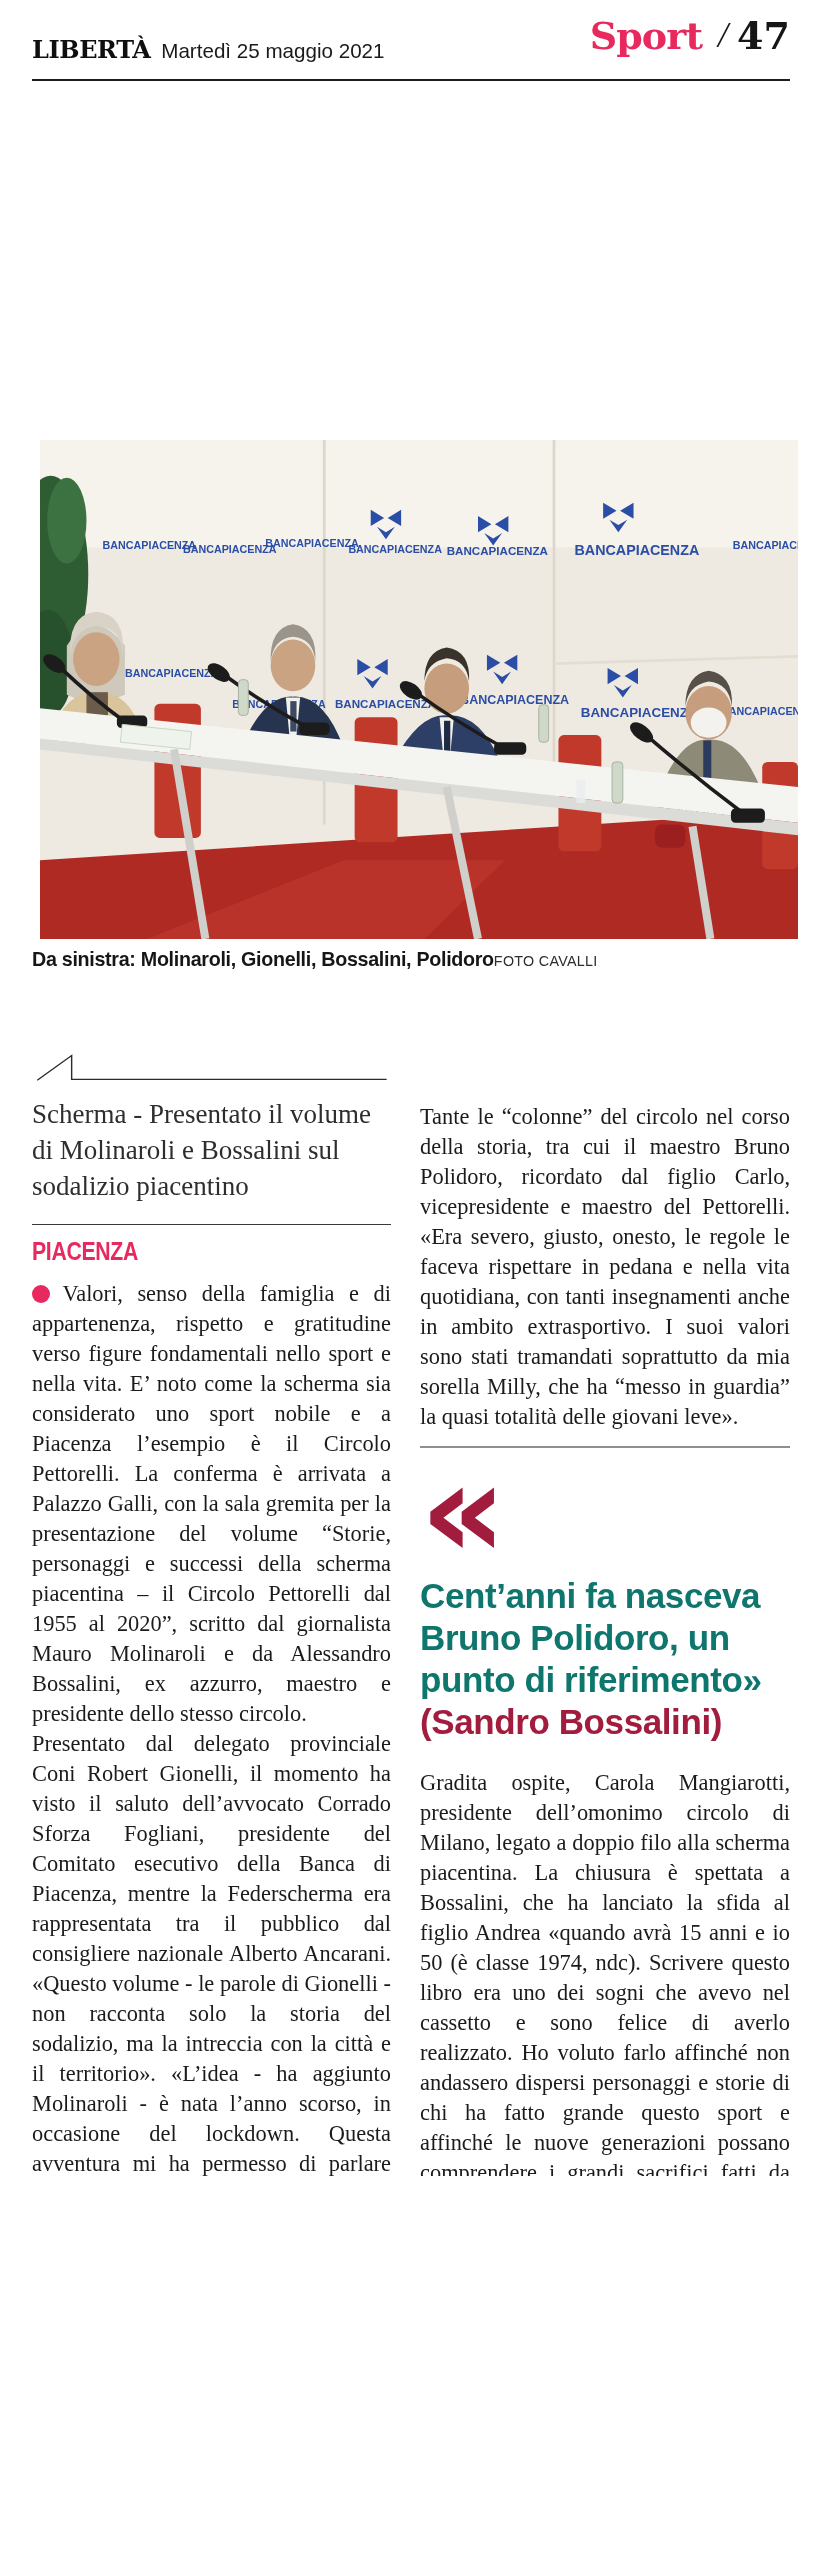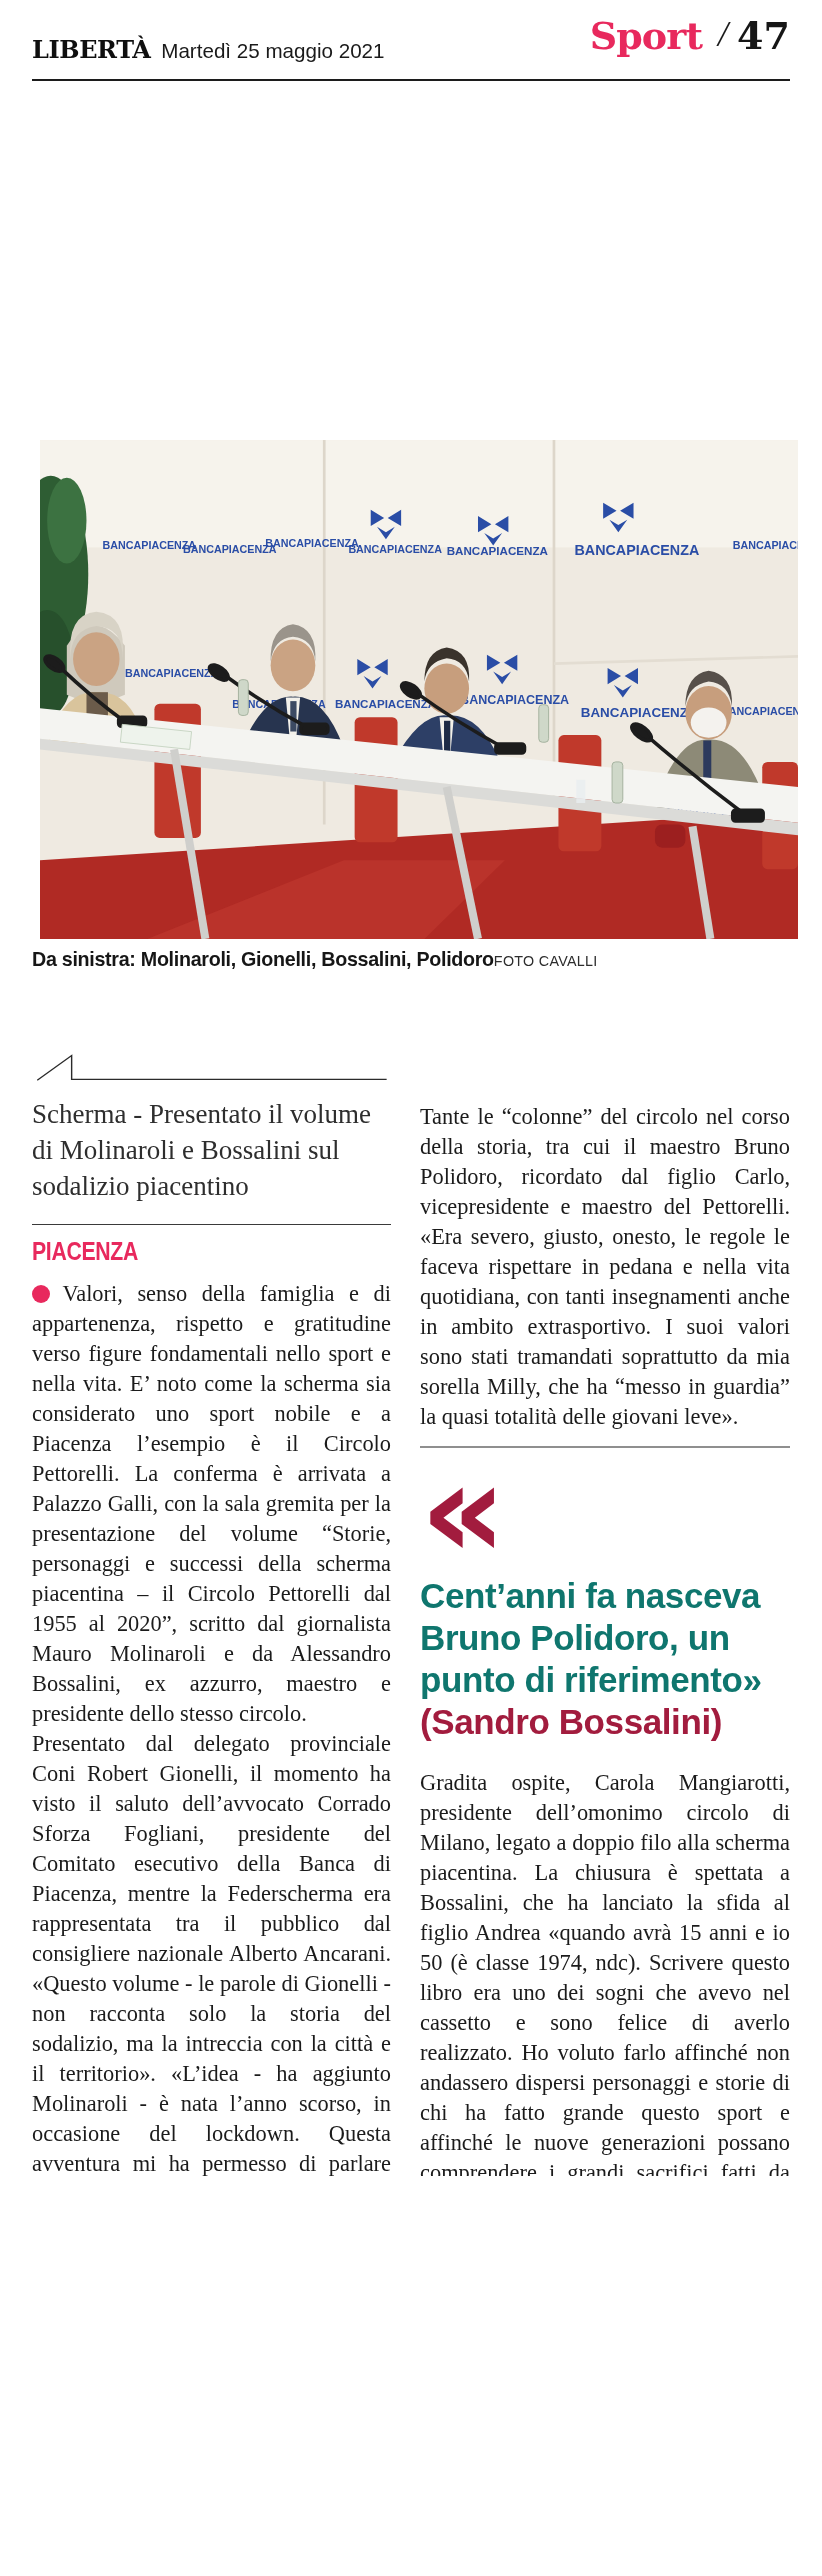--- a/index.html
+++ b/index.html
@@ -5,21 +5,21 @@
   * { margin:0; padding:0; box-sizing:border-box; }
   html,body { background:#ffffff; }
   body { width:823px; font-family:"Liberation Serif", serif; }
   .page { position:relative; width:823px; height:2176px; background:#fff; overflow:hidden; }
 
   
   .header { position:absolute; left:32px; top:12.5px; width:758px; height:64px; }
   .masthead-row { position:absolute; left:0; bottom:12.5px; white-space:nowrap; }
   .masthead { font-family:"DejaVu Serif", serif; font-weight:bold; font-size:24px; color:#0f0f0f; letter-spacing:-0.4px; }
   .edition-date { font-family:"Liberation Sans", sans-serif; font-size:20.6px; color:#1a1a1a; margin-left:10.7px; }
-  .section-row { position:absolute; right:0; top:0; white-space:nowrap; display:flex; align-items:flex-start; }
+  .section-row { position:absolute; right:0; top:0; white-space:nowrap; display:flex; align-items:center; }
   .section-name { font-family:"DejaVu Serif", serif; font-weight:bold; font-size:38px; color:#e8295d; letter-spacing:-0.9px; }
   .section-slash { font-family:"Liberation Serif", serif; font-size:36px; font-style:italic; font-weight:300; color:#1a1a1a; margin:0 9px 0 16px; }
   .section-page { font-family:"DejaVu Serif", serif; font-weight:bold; font-size:38px; color:#161616; }
   .header-rule { position:absolute; left:32px; top:79px; width:758px; height:1.8px; background:#1c1c1c; }
 
   
   .headline { position:absolute; left:29.5px; top:106px; width:778px; }
   .headline .hl-line { display:block; font-family:"Liberation Sans", sans-serif; font-weight:bold; font-size:86px; line-height:97px; color:#0c0c0c; letter-spacing:-1.8px; transform:scaleX(0.8); transform-origin:left center; white-space:nowrap; }
 
   

